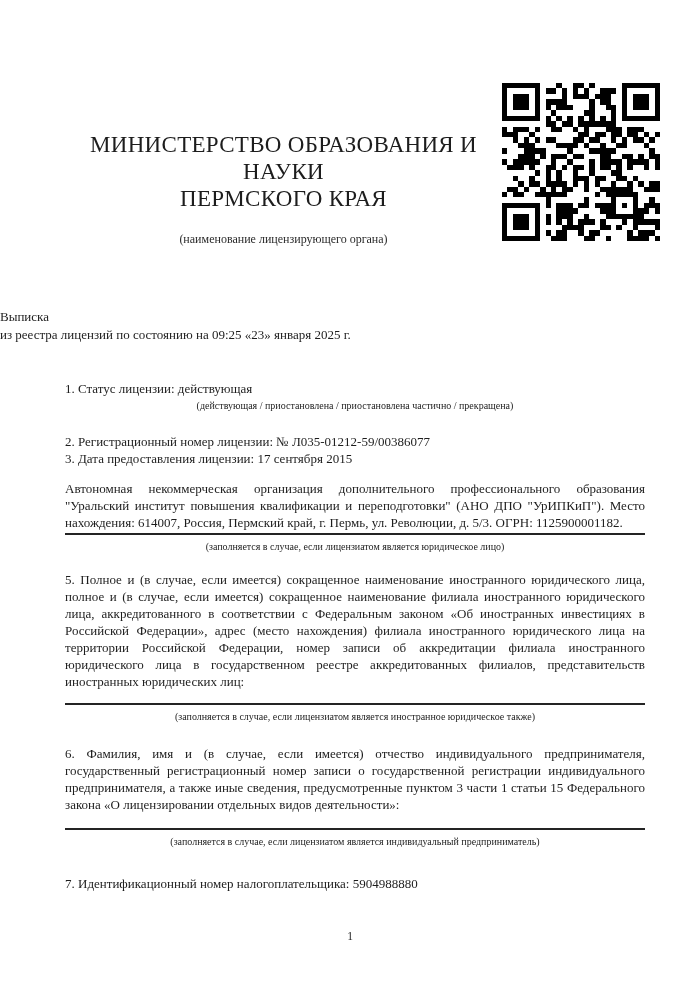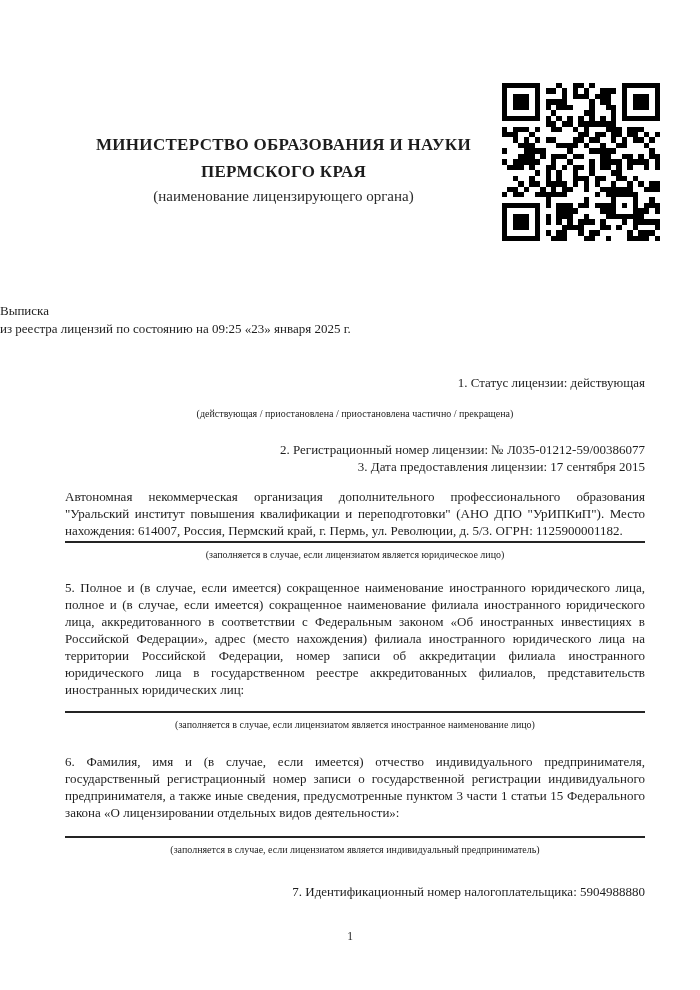--- a/index.html
+++ b/index.html
@@ -2,26 +2,26 @@
 <html><head>
 <meta charset="utf-8">
 <style>
   html,body{margin:0;padding:0;background:#ffffff;}
   .page{
     width:700px;height:990px;background:#ffffff;position:relative;overflow:hidden;
     font-family:"Liberation Serif","DejaVu Serif",serif;color:#1d1d1d;
   }
   .header-row{display:flex;justify-content:space-between;align-items:flex-start;padding:83px 40px 0 65px;}
   .header-left{width:440px;text-align:center;padding-top:48px;}
-  .ministry{font-weight:bold;font-size:17px;line-height:27px;letter-spacing:.3px;}
-  .ministry-note{font-size:15px;margin-top:3px;color:#2a2a2a;}
+  .ministry{font-weight:normal;font-size:23px;line-height:27px;letter-spacing:.3px;}
+  .ministry-note{font-size:12px;margin-top:20px;color:#2a2a2a;}
   .qr{width:158px;height:158px;flex:0 0 auto;fill:#000;shape-rendering:crispEdges;background:#fff;}
   .doc-title{margin-top:61px;text-align:left;font-size:13px;line-height:17.5px;}
   .content{padding:0 55px 0 65px;font-size:13px;line-height:17px;}
-  p{margin:0;text-align:right;}
+  p{margin:0;}
   .just{text-align:justify;}
   .small-note{font-size:10px;text-align:center;margin-top:3px;color:#232323;}
   .rule{border-top:2px solid #242424;margin-top:2px;}
   .answer-space{height:11px;}
   .g1{margin-top:37px}
   .g2{margin-top:19px}
   .g3{}
   .g4{margin-top:13px}
   .g5{margin-top:16px}
   .g6{margin-top:20px}
@@ -468,37 +468,37 @@
   </div>
 
   <div class="doc-title">
     <div>Выписка</div>
     <div>из реестра лицензий по состоянию на 09:25 «23» января 2025 г.</div>
   </div>
 
   <div class="content">
 
     <p class="g1">1. Статус лицензии: действующая</p>
-    <div class="small-note" style="margin-top:14px">(действующая / приостановлена / приостановлена частично / прекращена)</div>
+    <div class="small-note" style="margin-top:0">(действующая / приостановлена / приостановлена частично / прекращена)</div>
 
     <p class="g2">2. Регистрационный номер лицензии: № Л035-01212-59/00386077</p>
 
     <p class="g3">3. Дата предоставления лицензии: 17 сентября 2015</p>
 
     <div class="g4">
       <p class="just">Автономная некоммерческая организация дополнительного профессионального образования "Уральский институт повышения квалификации и переподготовки" (АНО ДПО "УрИПКиП"). Место нахождения: 614007, Россия, Пермский край, г. Пермь, ул. Революции, д. 5/3. ОГРН: 1125900001182.</p>
       <div class="rule"></div>
       <div class="small-note">(заполняется в случае, если лицензиатом является юридическое лицо)</div>
     </div>
 
     <div class="g5">
       <p class="just">5. Полное и (в случае, если имеется) сокращенное наименование иностранного юридического лица, полное и (в случае, если имеется) сокращенное наименование филиала иностранного юридического лица, аккредитованного в соответствии с Федеральным законом «Об иностранных инвестициях в Российской Федерации», адрес (место нахождения) филиала иностранного юридического лица на территории Российской Федерации, номер записи об аккредитации филиала иностранного юридического лица в государственном реестре аккредитованных филиалов, представительств иностранных юридических лиц:</p>
       <div class="answer-space"></div>
       <div class="rule"></div>
-      <div class="small-note">(заполняется в случае, если лицензиатом является иностранное наименование лицо)</div>
+      <div class="small-note">(заполняется в случае, если лицензиатом является иностранное юридическое также)</div>
     </div>
 
     <div class="g6">
       <p class="just">6. Фамилия, имя и (в случае, если имеется) отчество индивидуального предпринимателя, государственный регистрационный номер записи о государственной регистрации индивидуального предпринимателя, а также иные сведения, предусмотренные пунктом 3 части 1 статьи 15 Федерального закона «О лицензировании отдельных видов деятельности»:</p>
       <div class="answer-space" style="height:13px"></div>
       <div class="rule"></div>
       <div class="small-note">(заполняется в случае, если лицензиатом является индивидуальный предприниматель)</div>
     </div>
 
     <p class="g7">7. Идентификационный номер налогоплательщика: 5904988880</p>

